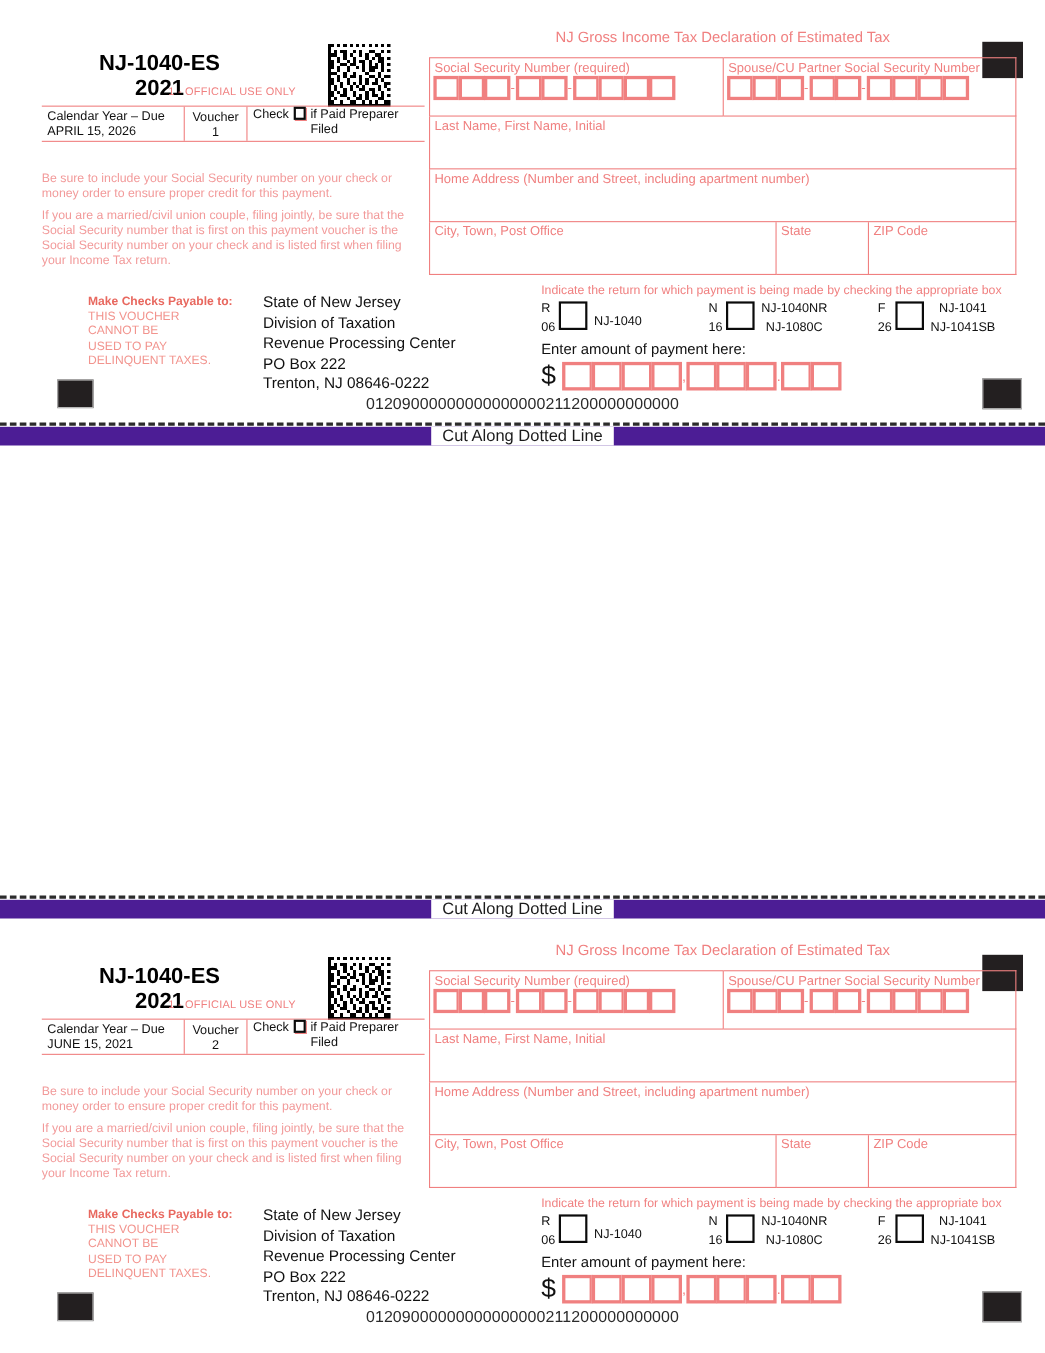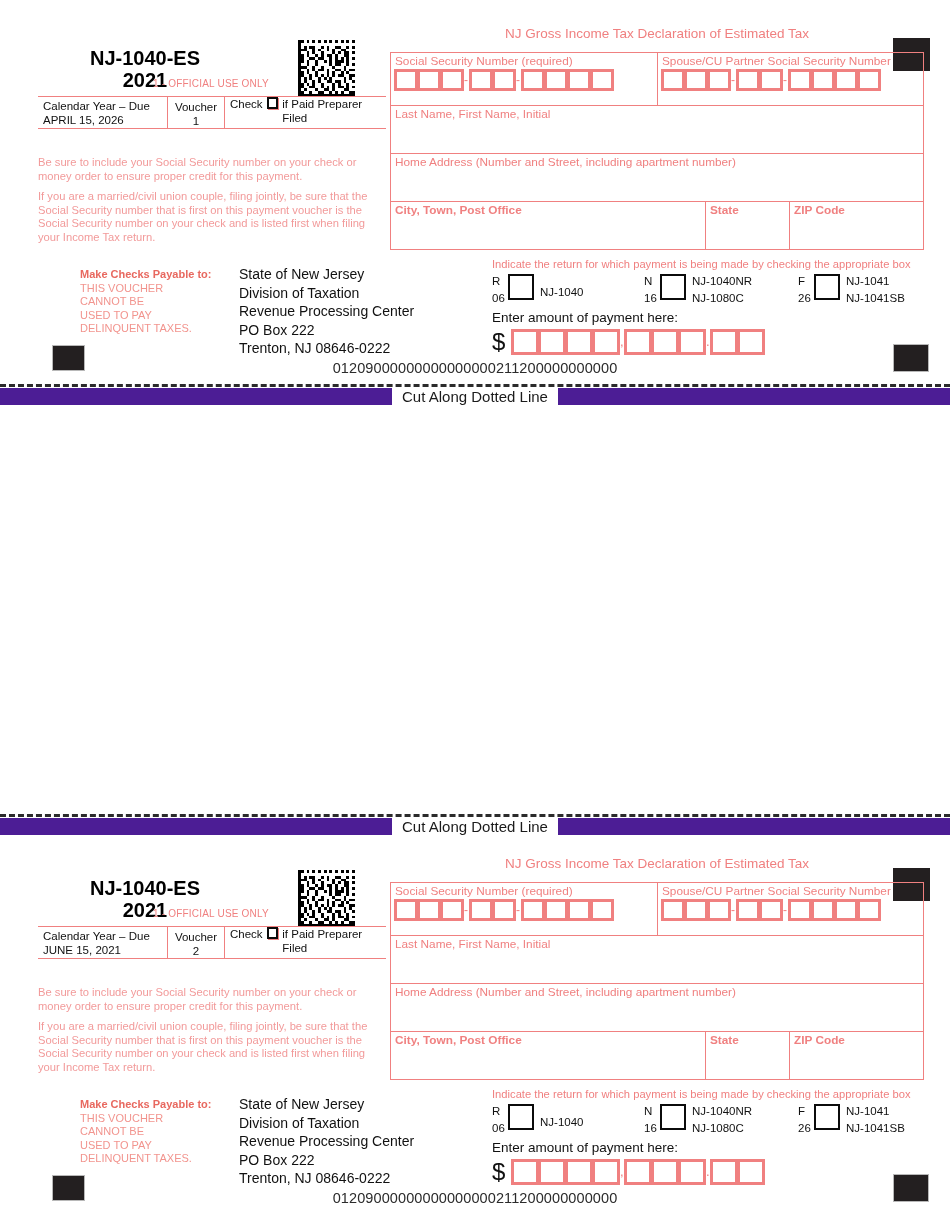--- a/index.html
+++ b/index.html
@@ -224,21 +224,20 @@
   .field-addr  { top: 142px; height: 48px; }
 
   .citystate-row {
     position: absolute;
     left: 390px;
     top: 190px;
     width: 534px;
     height: 48px;
     display: flex;
     box-sizing: border-box;
-    font-weight: bold;
   }
   .cs-cell {
     box-sizing: border-box;
     border: 1.5px solid #f08080;
     border-top: none;
   }
   .cs-city  { width: 316px; }
   .cs-state { width: 84px; border-left: none; }
   .cs-zip   { width: 134px; border-left: none; }
 
@@ -284,20 +283,21 @@
     background: #fff;
     box-sizing: border-box;
     margin-top: 1px;
   }
   .ret-names {
     font-size: 11.5px;
     line-height: 17px;
     color: #111;
     margin-left: 6px;
     white-space: nowrap;
+    text-align: center;
   }
   .ret-names.offset { margin-top: 11px; }
   .ret-names-stack { display: flex; flex-direction: column; }
 
   .amount-label {
     position: absolute;
     left: 492px;
     top: 298px;
     font-size: 13.5px;
     color: #111;

